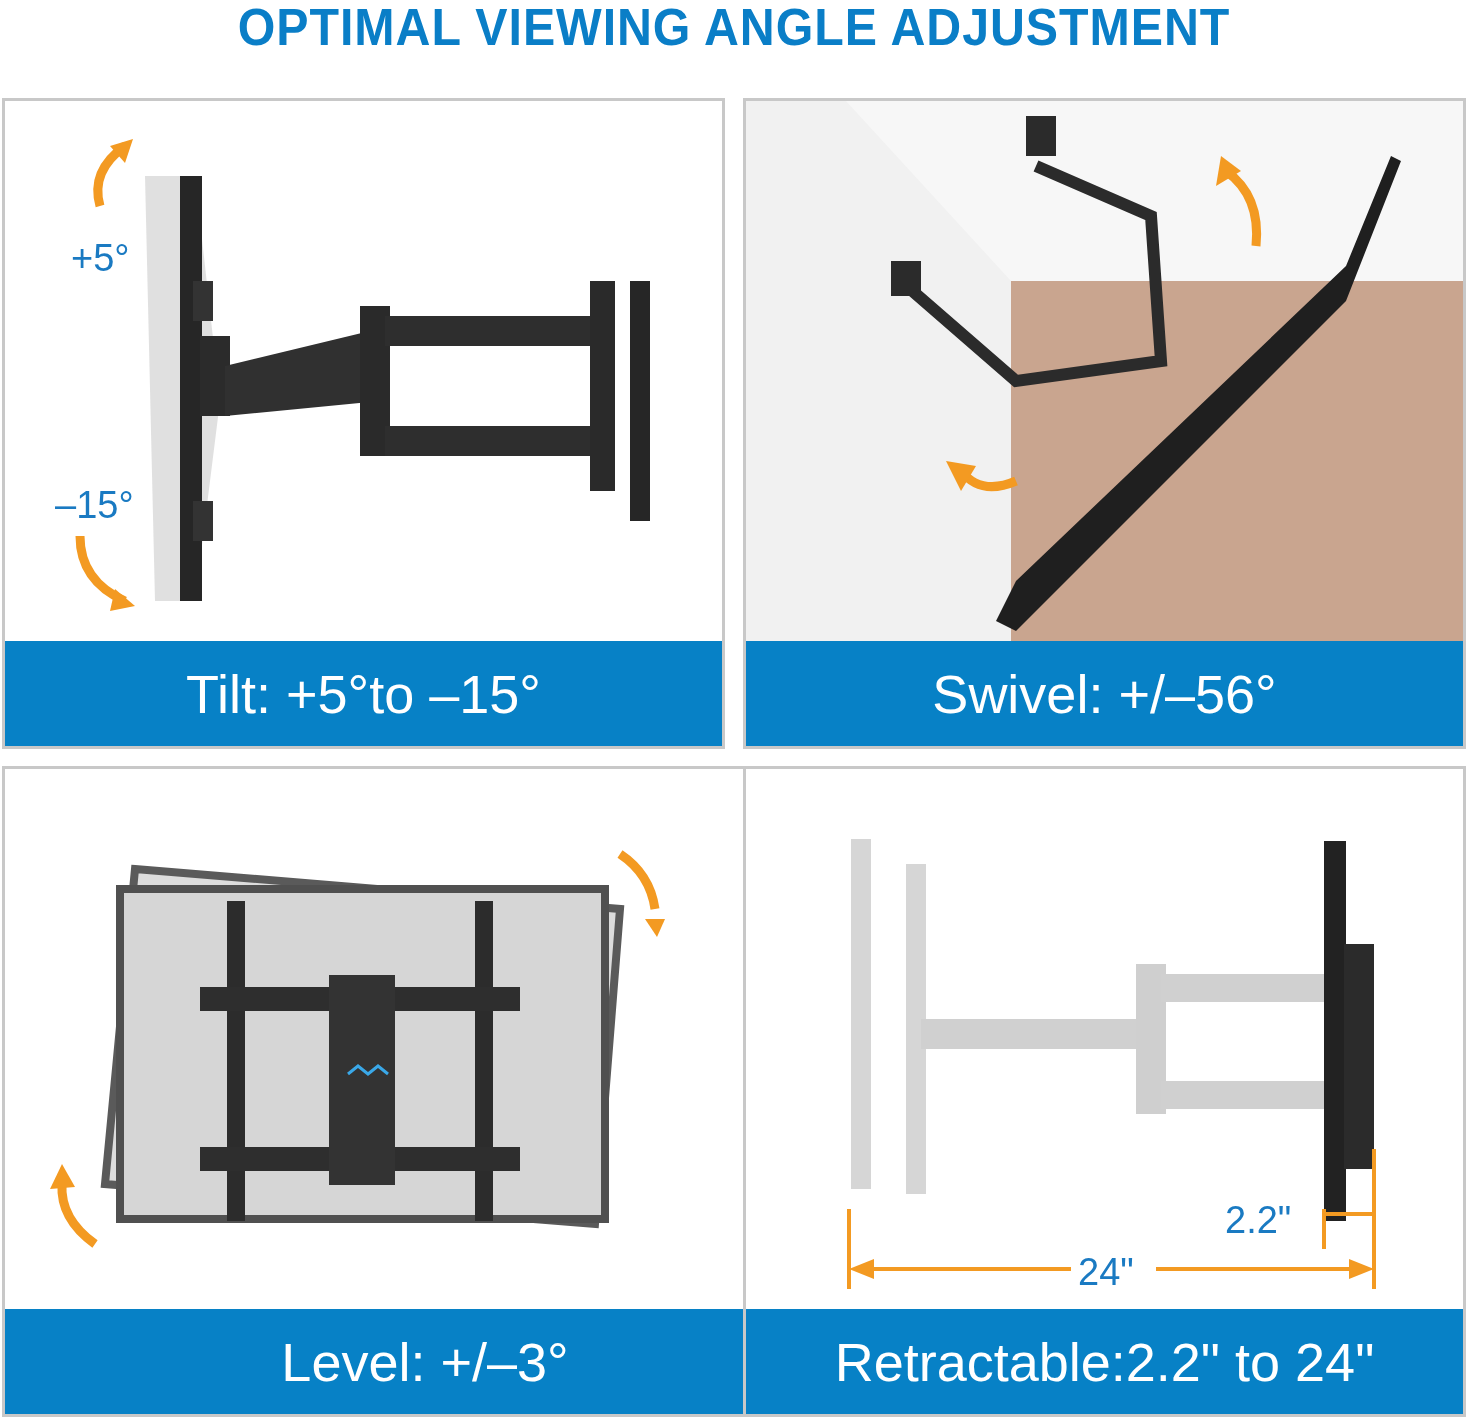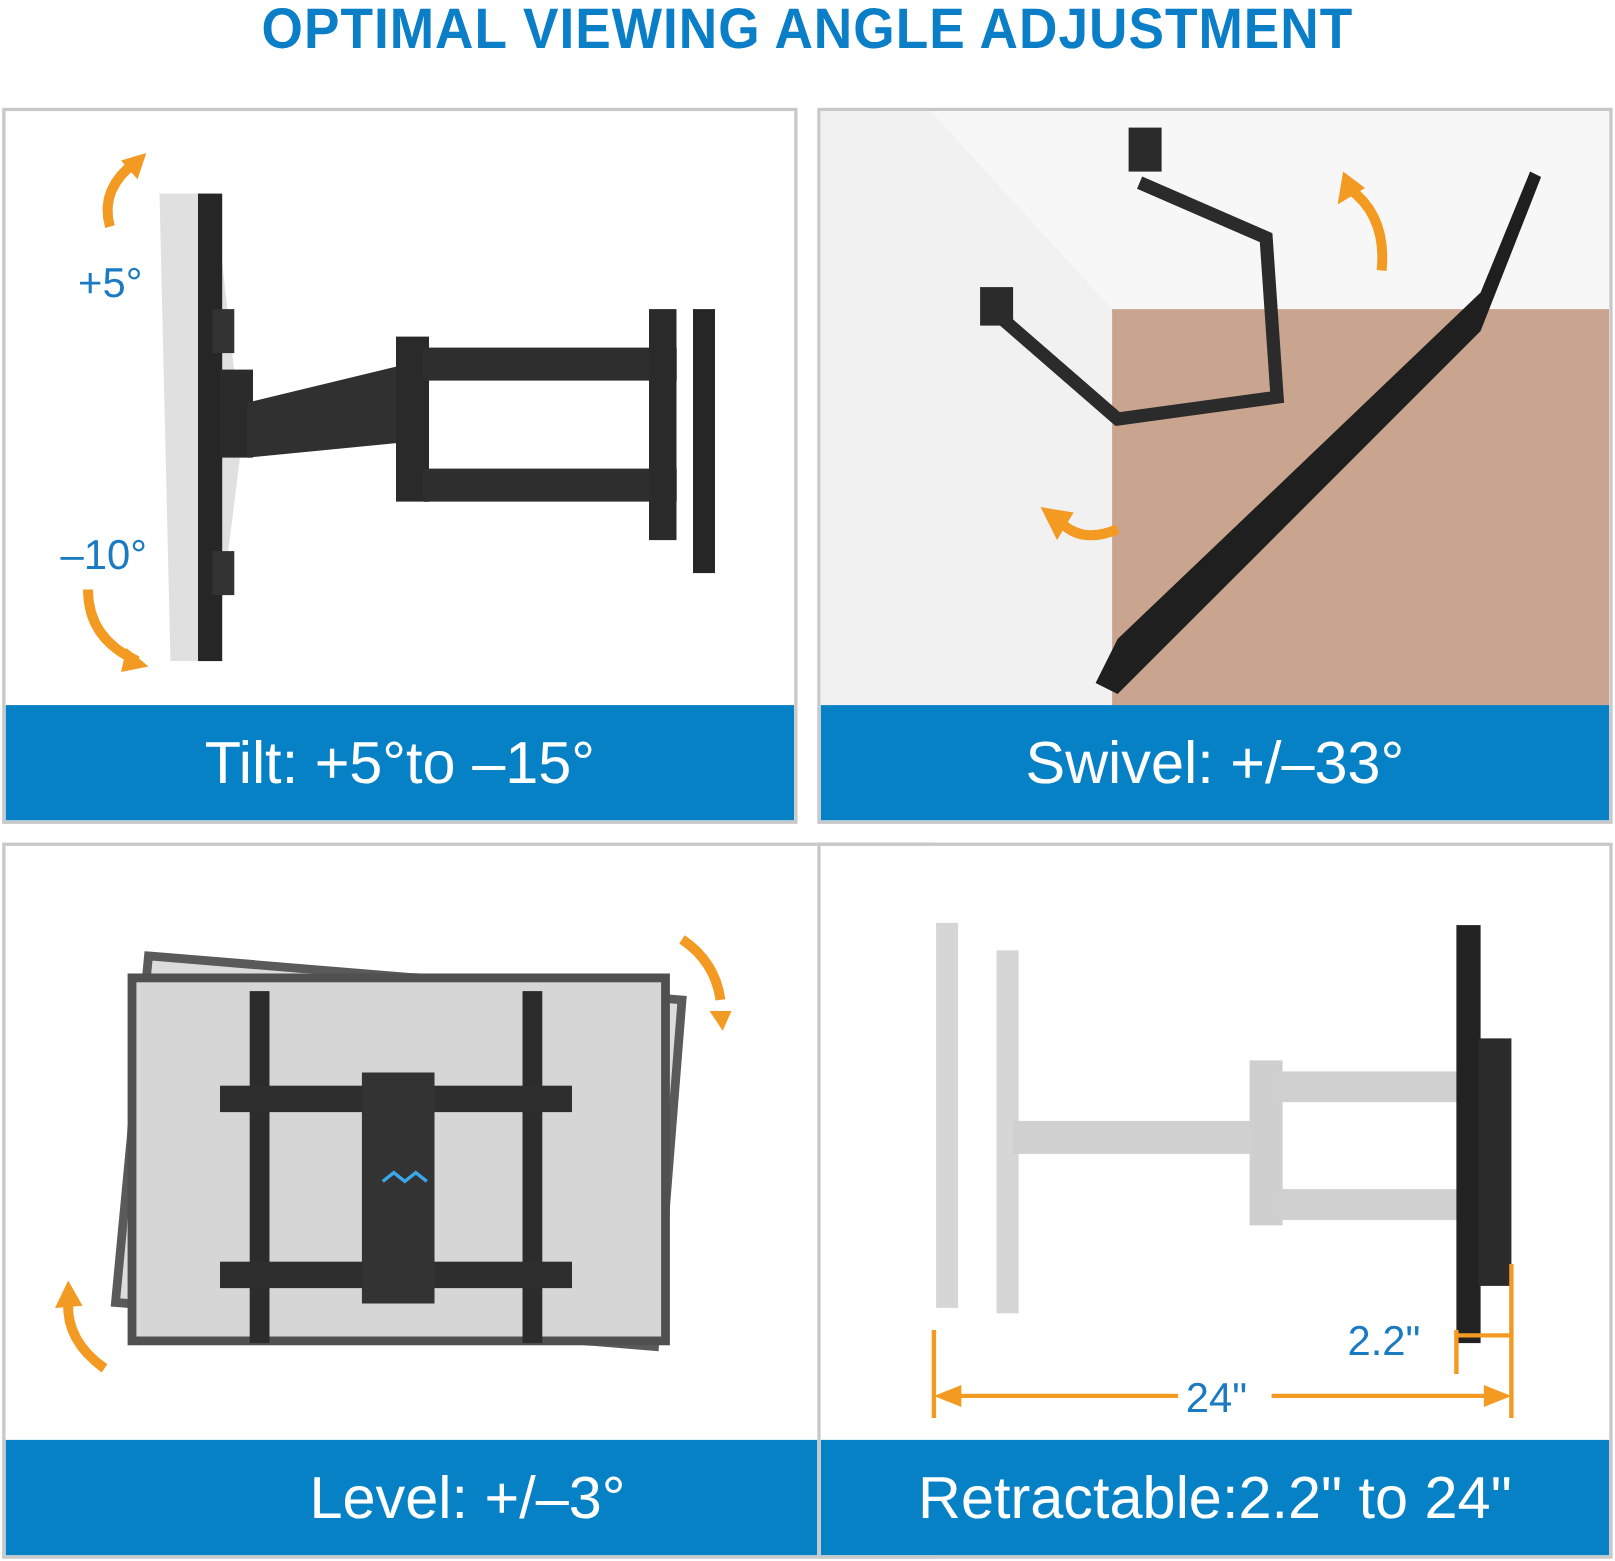--- a/index.html
+++ b/index.html
@@ -35,42 +35,42 @@
     <rect x="380" y="325" width="230" height="30" fill="#2e2e2e"></rect>
     <rect x="585" y="180" width="25" height="210" fill="#2a2a2a"></rect>
     <rect x="625" y="180" width="20" height="240" fill="#262626"></rect>
 
     <path d="M 95 105 Q 85 70 120 45" stroke="#f39a22" stroke-width="9" fill="none"></path>
     <polygon points="128,38 105,45 120,62" fill="#f39a22"></polygon>
     <path d="M 75 435 Q 75 480 120 500" stroke="#f39a22" stroke-width="9" fill="none"></path>
     <polygon points="130,505 110,488 105,510" fill="#f39a22"></polygon>
   </svg>
   <div class="lbl" style="left:66px;top:136px;">+5°</div>
-  <div class="lbl" style="left:50px;top:383px;">–10°</div>
+  <div class="lbl" style="left:50px;top:383px;">–15°</div>
   <div class="caption">Tilt: +5°to –15°</div>
 </div>
 
 <div class="panel p2">
   <svg width="717" height="545" viewBox="0 0 717 545">
     <rect x="0" y="0" width="717" height="545" fill="#f7f7f7"></rect>
     <polygon points="0,0 100,0 265,180 265,545 0,545" fill="#f1f1f1"></polygon>
     <rect x="265" y="180" width="452" height="365" fill="#c9a58f"></rect>
 
     <polygon points="645,55 655,60 600,200 270,530 250,520 270,480 600,165" fill="#1f1f1f"></polygon>
 
     <polyline points="290,65 405,115 415,260 270,280 155,180" stroke="#2b2b2b" stroke-width="12" fill="none"></polyline>
     <rect x="280" y="15" width="30" height="40" fill="#2b2b2b"></rect>
     <rect x="145" y="160" width="30" height="35" fill="#2b2b2b"></rect>
 
     <path d="M 510 145 Q 515 95 480 70" stroke="#f39a22" stroke-width="9" fill="none"></path>
     <polygon points="475,55 470,85 495,70" fill="#f39a22"></polygon>
     <path d="M 270 380 Q 235 395 215 370" stroke="#f39a22" stroke-width="9" fill="none"></path>
     <polygon points="200,360 215,390 230,365" fill="#f39a22"></polygon>
   </svg>
-  <div class="caption">Swivel: +/–33°</div>
+  <div class="caption">Swivel: +/–56°</div>
 </div>
 
 <div class="panel p3">
   <svg width="717" height="545" viewBox="0 0 717 545">
     <polygon points="130,100 615,140 590,455 100,415" fill="#dcdcdc" stroke="#5a5a5a" stroke-width="8"></polygon>
     <rect x="115" y="120" width="485" height="330" fill="#d6d6d6" stroke="#505050" stroke-width="8"></rect>
 
     <rect x="222" y="132" width="18" height="320" fill="#2c2c2c"></rect>
     <rect x="470" y="132" width="18" height="320" fill="#2c2c2c"></rect>
 

